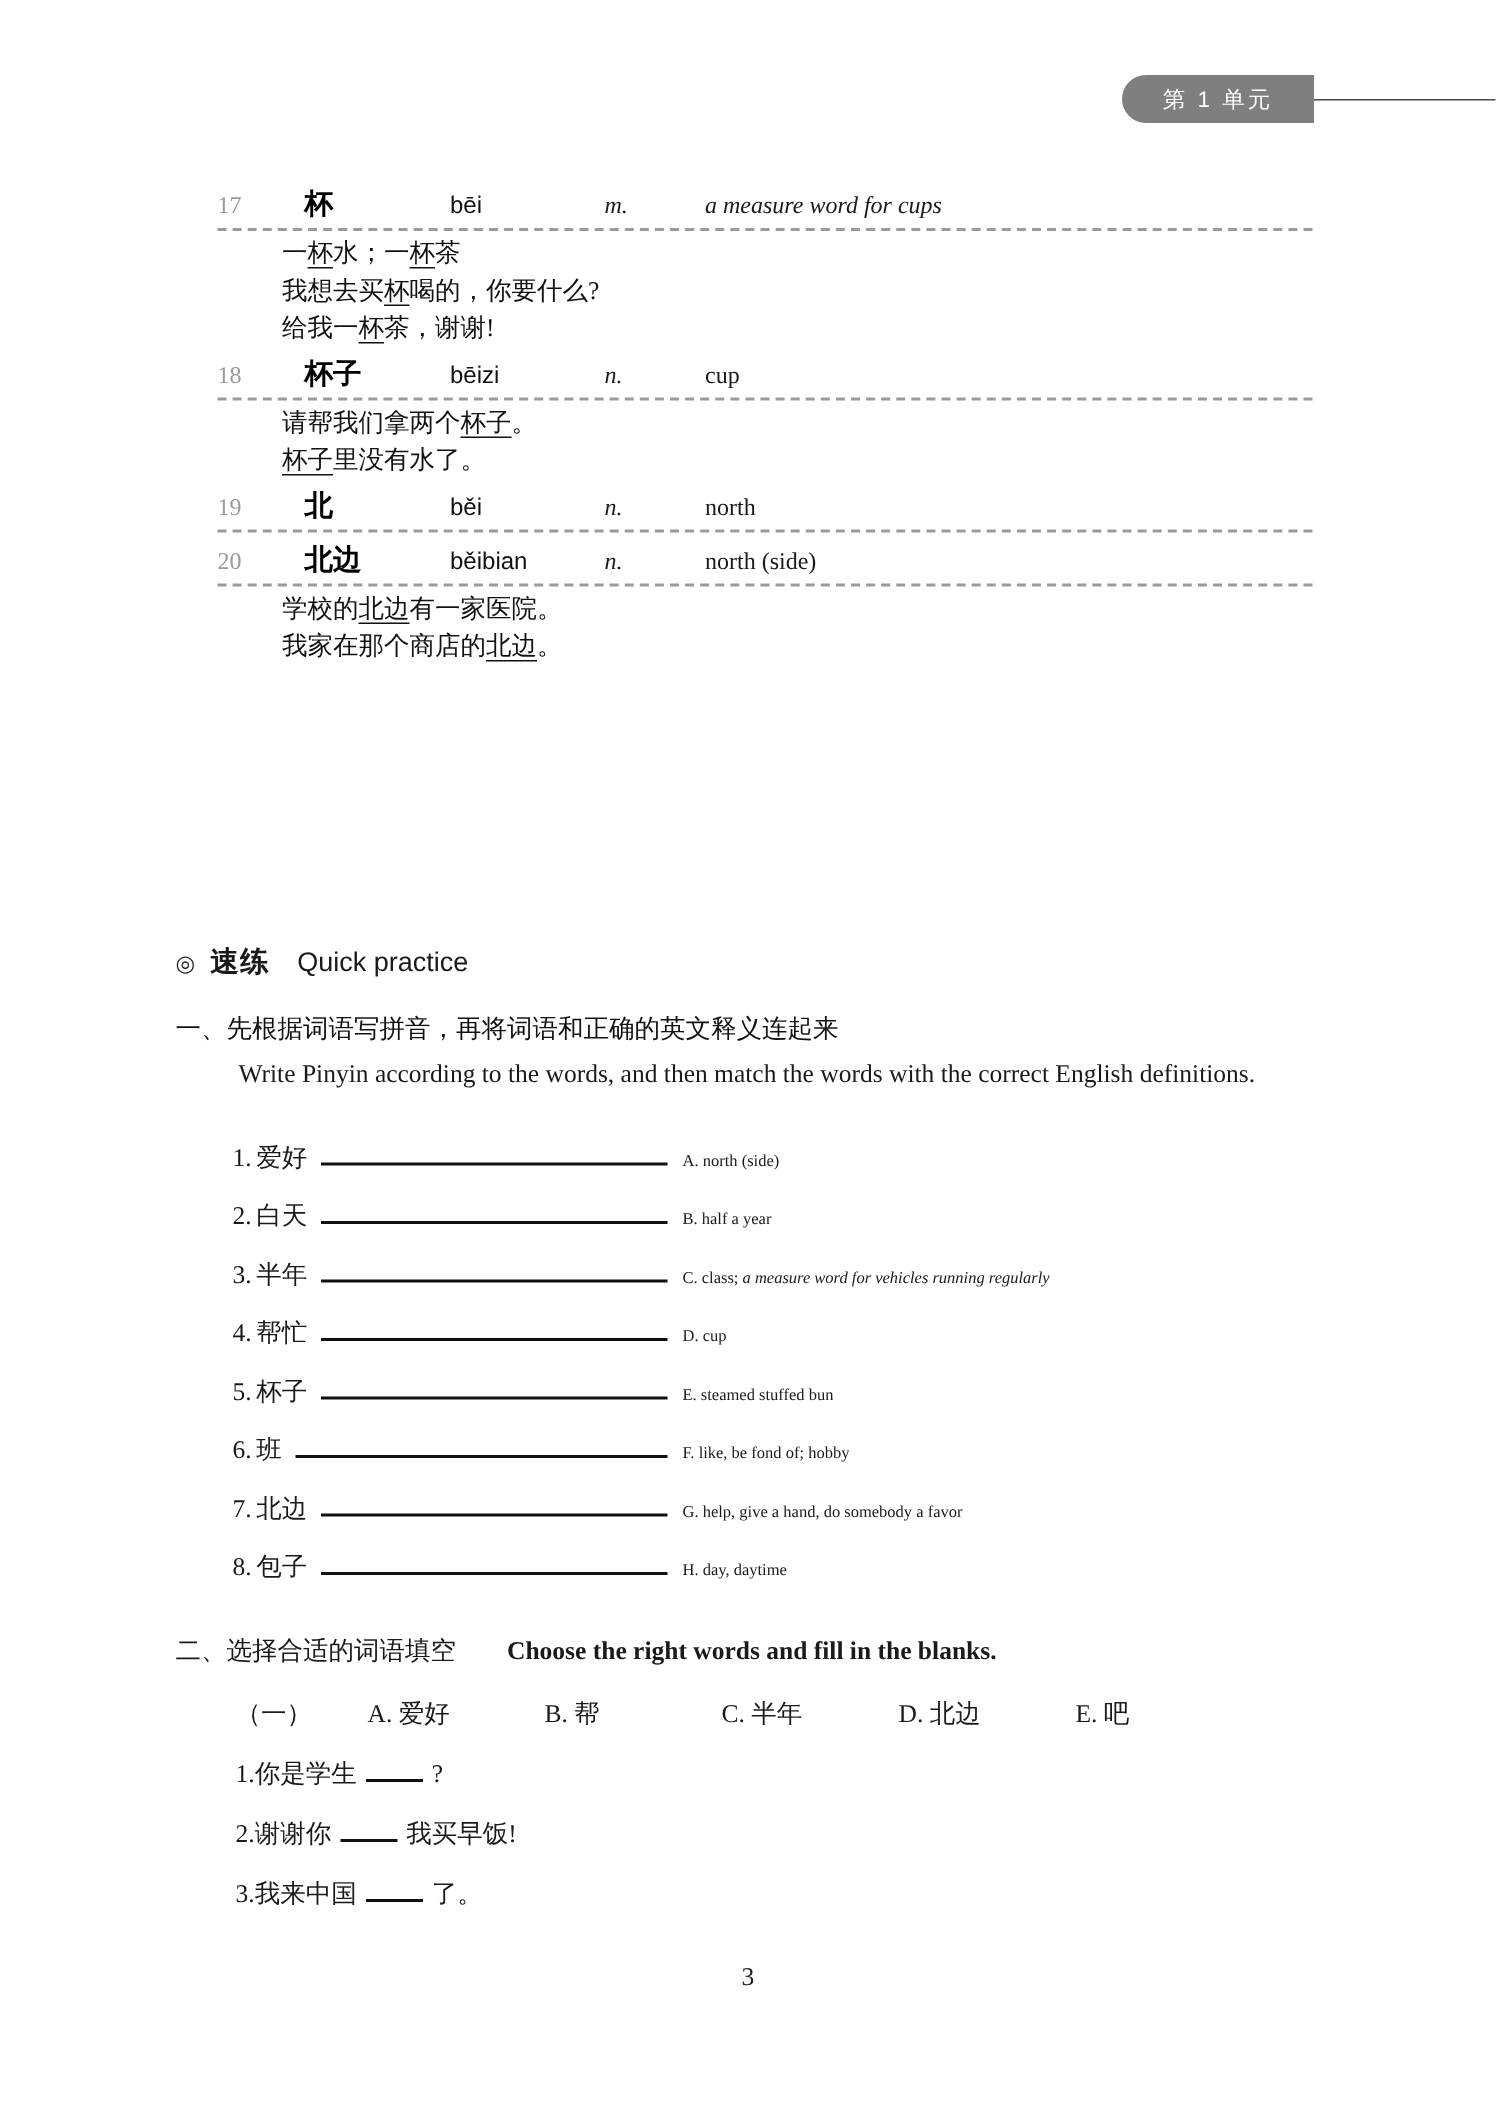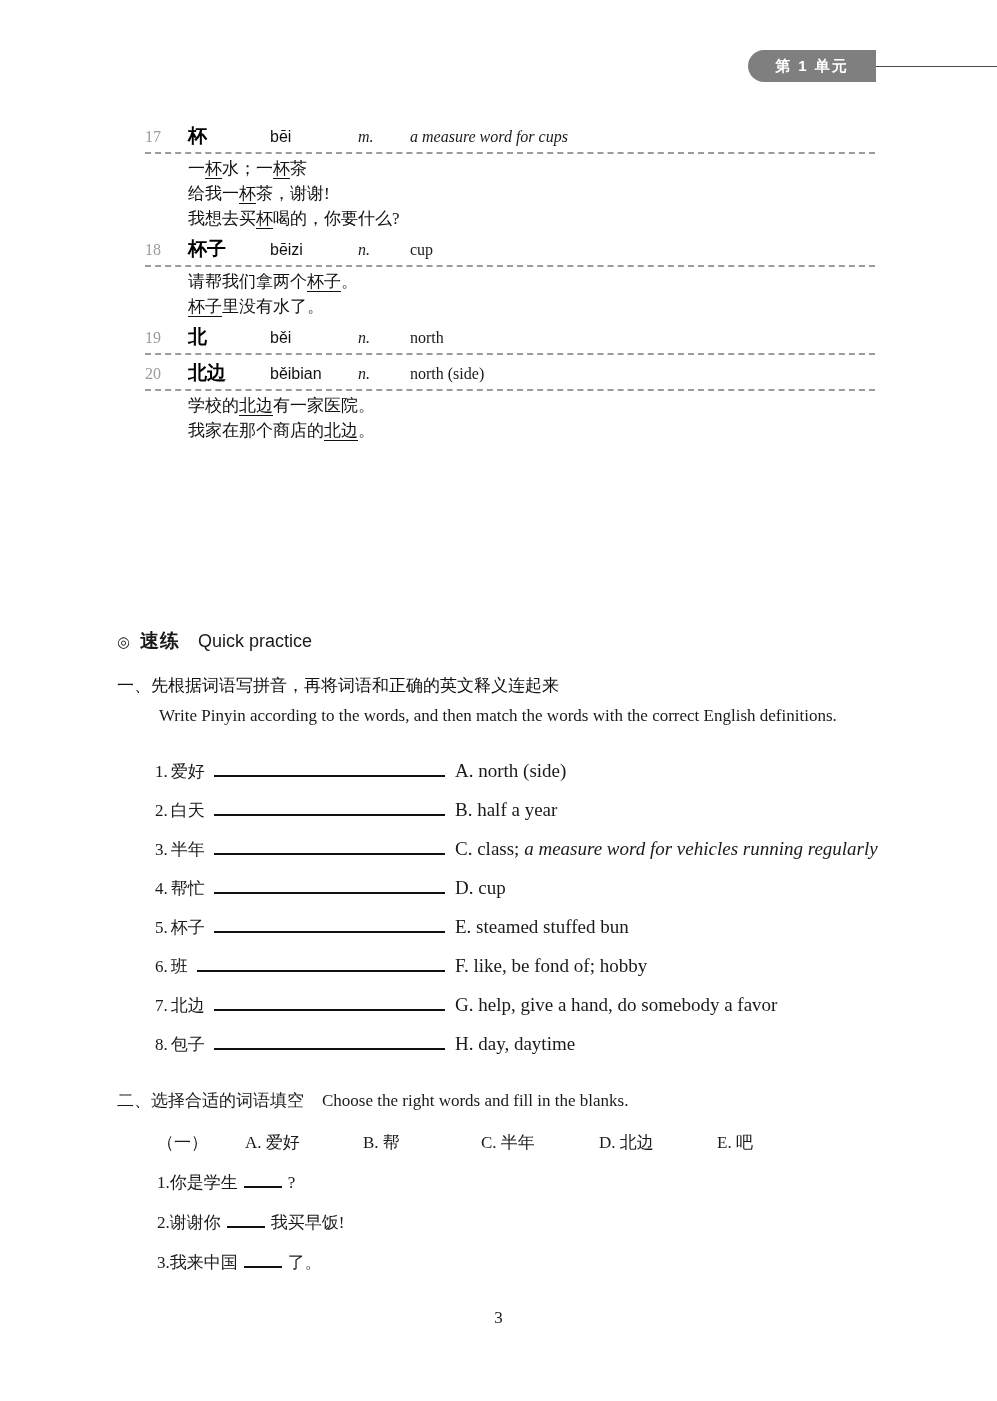--- a/index.html
+++ b/index.html
@@ -27,21 +27,21 @@
   .unit-tab {
     position: absolute;
     left: 748px;
     top: 0;
     width: 128px;
     height: 32px;
     background: #7f7f7f;
     border-radius: 16px 0 0 16px;
     color: #ffffff;
     font-family: "Liberation Sans", sans-serif;
-    font-weight: bold;
+    font-weight: normal;
     font-size: 15px;
     letter-spacing: 2px;
     display: flex;
     align-items: center;
     justify-content: center;
   }
   .unit-rule {
     position: absolute;
     left: 876px;
     top: 16px;
@@ -79,20 +79,21 @@
   .ex-line u {
     text-decoration: none;
     border-bottom: 1.6px solid #111;
     padding-bottom: 0px;
   }
 
   .entry-row {
     display: flex;
     align-items: baseline;
     margin-top: 5px;
+    gap: 15px;
   }
   .entry-num {
     width: 43px;
     color: #9a9a9a;
     font-size: 16px;
     font-family: "Liberation Serif", serif;
   }
   .entry-word {
     width: 82px;
     font-weight: bold;
@@ -196,21 +197,21 @@
     white-space: nowrap;
   }
   .m-blank {
     flex: 1;
     border-bottom: 2px solid #111;
     margin-left: 9px;
     margin-right: 10px;
     height: 14px;
   }
   .match-right {
-    font-size: 19px;
+    font-size: 11px;
     white-space: nowrap;
   }
   .match-right .ital {
     font-style: italic;
   }
 
   
   .sec2 {
     position: absolute;
     left: 117px;
@@ -221,22 +222,23 @@
     display: flex;
     align-items: baseline;
   }
   .sec2-cn {
     font-family: "Liberation Sans", sans-serif;
     font-size: 17px;
     white-space: nowrap;
   }
   .sec2-en {
     font-size: 17px;
-    margin-left: 18px;
-    white-space: nowrap;
+    margin-left: 34px;
+    white-space: nowrap;
+    font-weight: bold;
   }
   .opt-row {
     margin-top: 19px;
     margin-left: 40px;
     display: flex;
     align-items: baseline;
     font-size: 17px;
   }
   .opt-group {
     width: 88px;
@@ -288,22 +290,22 @@
         <div class="entry-row">
           <span class="entry-num">17</span>
           <span class="entry-word">杯</span>
           <span class="entry-pinyin">bēi</span>
           <span class="entry-pos">m.</span>
           <span class="entry-def ital">a measure word for cups</span>
         </div>
         <div class="dashed"></div>
         <div class="ex-block">
           <div class="ex-line"><span>一</span><u>杯</u><span>水；一</span><u>杯</u><span>茶</span></div>
+          <div class="ex-line"><span>我想去买</span><u>杯</u><span>喝的，你要什么?</span></div>
           <div class="ex-line"><span>给我一</span><u>杯</u><span>茶，谢谢!</span></div>
-          <div class="ex-line"><span>我想去买</span><u>杯</u><span>喝的，你要什么?</span></div>
         </div>
         <div class="entry-row">
           <span class="entry-num">18</span>
           <span class="entry-word">杯子</span>
           <span class="entry-pinyin">bēizi</span>
           <span class="entry-pos">n.</span>
           <span class="entry-def">cup</span>
         </div>
         <div class="dashed"></div>
         <div class="ex-block">

